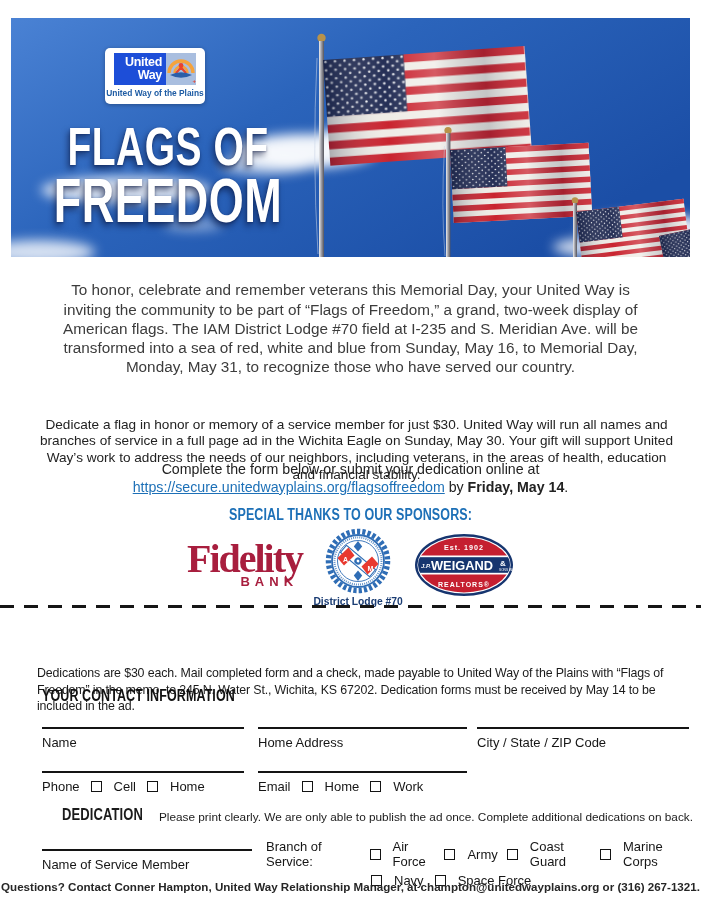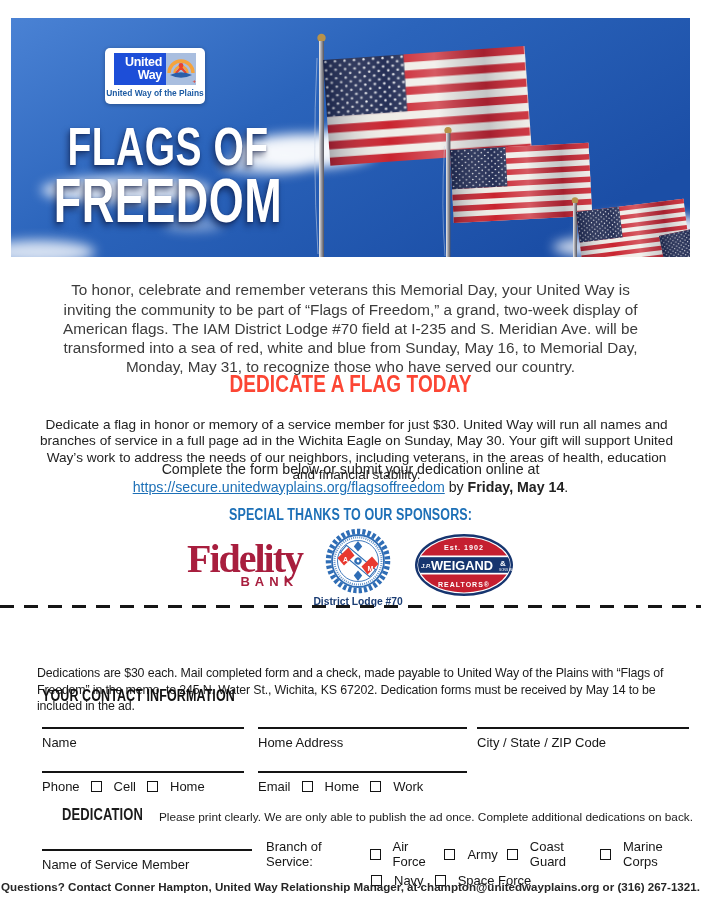--- a/index.html
+++ b/index.html
@@ -172,23 +172,20 @@
     </div>
 
     <div class="hero-title">
       <span class="t1">FLAGS OF</span><br>
       <span class="t2">FREEDOM</span>
     </div>
   </div>
 
   <p class="intro">To honor, celebrate and remember veterans this Memorial Day, your United Way is inviting the community to be part of “Flags of Freedom,” a grand, two-week display of American flags. The IAM District Lodge #70 field at I-235 and S. Meridian Ave. will be transformed into a sea of red, white and blue from Sunday, May 16, to Memorial Day, Monday, May 31, to recognize those who have served our country.</p>
 
-  <div class="h-red center">
-    <span class="cond">DEDICATE A FLAG TODAY</span>
-  </div>
   <p class="ded-body">Dedicate a flag in honor or memory of a service member for just $30. United Way will run all names and branches of service in a full page ad in the Wichita Eagle on Sunday, May 30. Your gift will support United Way’s work to address the needs of our neighbors, including veterans, in the areas of health, education and financial stability.</p>
   <div class="online center">
     <span>Complete the form below or submit your dedication online at</span><br>
     <a>https://secure.unitedwayplains.org/flagsoffreedom</a><span> by </span><span class="bold">Friday, May 14</span><span>.</span>
   </div>
 
   <div class="sponsors-h center">
     <span class="cond">SPECIAL THANKS TO OUR SPONSORS:</span>
   </div>
   <div class="sponsors">

